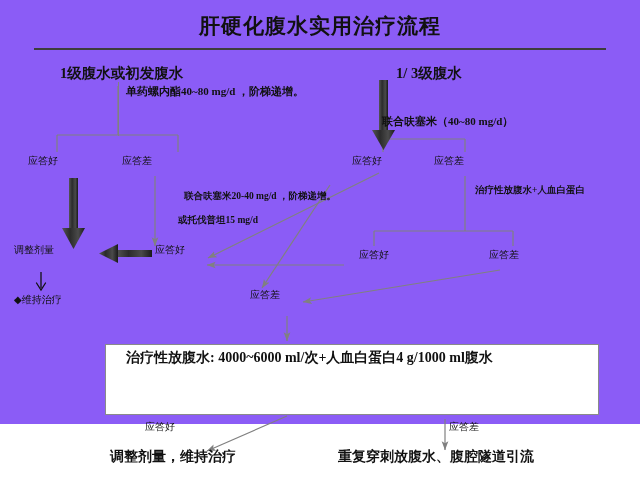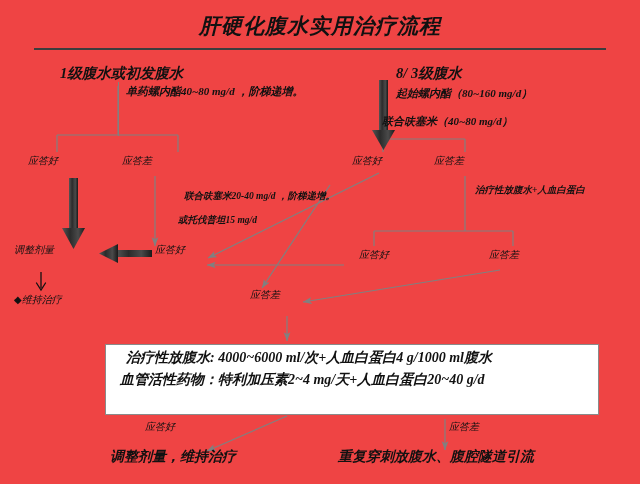--- a/index.html
+++ b/index.html
@@ -1,18 +1,18 @@
 <!DOCTYPE html>
 <html><head>
 <meta charset="utf-8">
 <style>
   html,body{margin:0;padding:0;background:#fff;}
   body{width:640px;height:484px;overflow:hidden;
        font-family:"Liberation Sans","DejaVu Sans",sans-serif;color:#111;}
-  #root{position:relative;width:640px;height:484px;background:#ef4444;font-style:italic;}
+  #root{position:relative;width:640px;height:424px;background:#8b5cf6;}
 
   .abs{position:absolute;white-space:nowrap;}
 
   
   #title{
     left:0;top:12px;width:640px;text-align:center;
     font-size:21px;font-weight:700;letter-spacing:1px;
     font-family:"Liberation Serif","DejaVu Serif",serif;
   }
   #title-rule{left:34px;top:48px;width:572px;height:2px;background:#3d3d3d;}
@@ -176,43 +176,41 @@
   <div class="abs annot-sm" style="left:160px;top:190px;margin-left:24px;">联合呋塞米20-40 mg/d ，阶梯递增。</div>
 
   <div class="abs annot-sm" style="left:178px;top:214px;">或托伐普坦15 mg/d</div>
 
   <div class="abs node" style="left:14px;top:243px;">调整剂量</div>
 
   <div class="abs node" style="left:155px;top:243px;">应答好</div>
 
   <div class="abs node" style="left:14px;top:293px;">◆维持治疗</div>
 
-  <div class="abs hdr" style="left:396px;top:64px;">8/ 3级腹水</div>
-
-  <div class="abs dose" style="left:396px;top:86px;">起始螺内酯（80~160 mg/d）</div>
+  <div class="abs hdr" style="left:396px;top:64px;">1/ 3级腹水</div>
+
 
   <div class="abs dose" style="left:382px;top:114px;">联合呋塞米（40~80 mg/d）</div>
 
   <div class="abs node" style="left:352px;top:154px;">应答好</div>
 
   <div class="abs node" style="left:434px;top:154px;">应答差</div>
 
   <div class="abs annot-sm" style="left:475px;top:184px;">治疗性放腹水+人血白蛋白</div>
 
 
   <div class="abs node" style="left:359px;top:248px;">应答好</div>
 
   <div class="abs node" style="left:489px;top:248px;">应答差</div>
 
   <div class="abs node" style="left:250px;top:288px;">应答差</div>
 
   <div class="abs" id="main-box"></div>
 
   <div class="abs boxline" style="left:126px;top:349px;">治疗性放腹水: 4000~6000 ml/次+人血白蛋白4 g/1000 ml腹水</div>
-  <div class="abs boxline" style="left:120px;top:371px;">血管活性药物：特利加压素2~4 mg/天+人血白蛋白20~40 g/d</div>
 
   <div class="abs node" style="left:145px;top:420px;">应答好</div>
   <div class="abs btm" style="left:110px;top:448px;">调整剂量，维持治疗</div>
 
   <div class="abs node" style="left:449px;top:420px;">应答差</div>
   <div class="abs btm" style="left:338px;top:448px;">重复穿刺放腹水、腹腔隧道引流</div>
 
 </div>
 
 </body></html>

